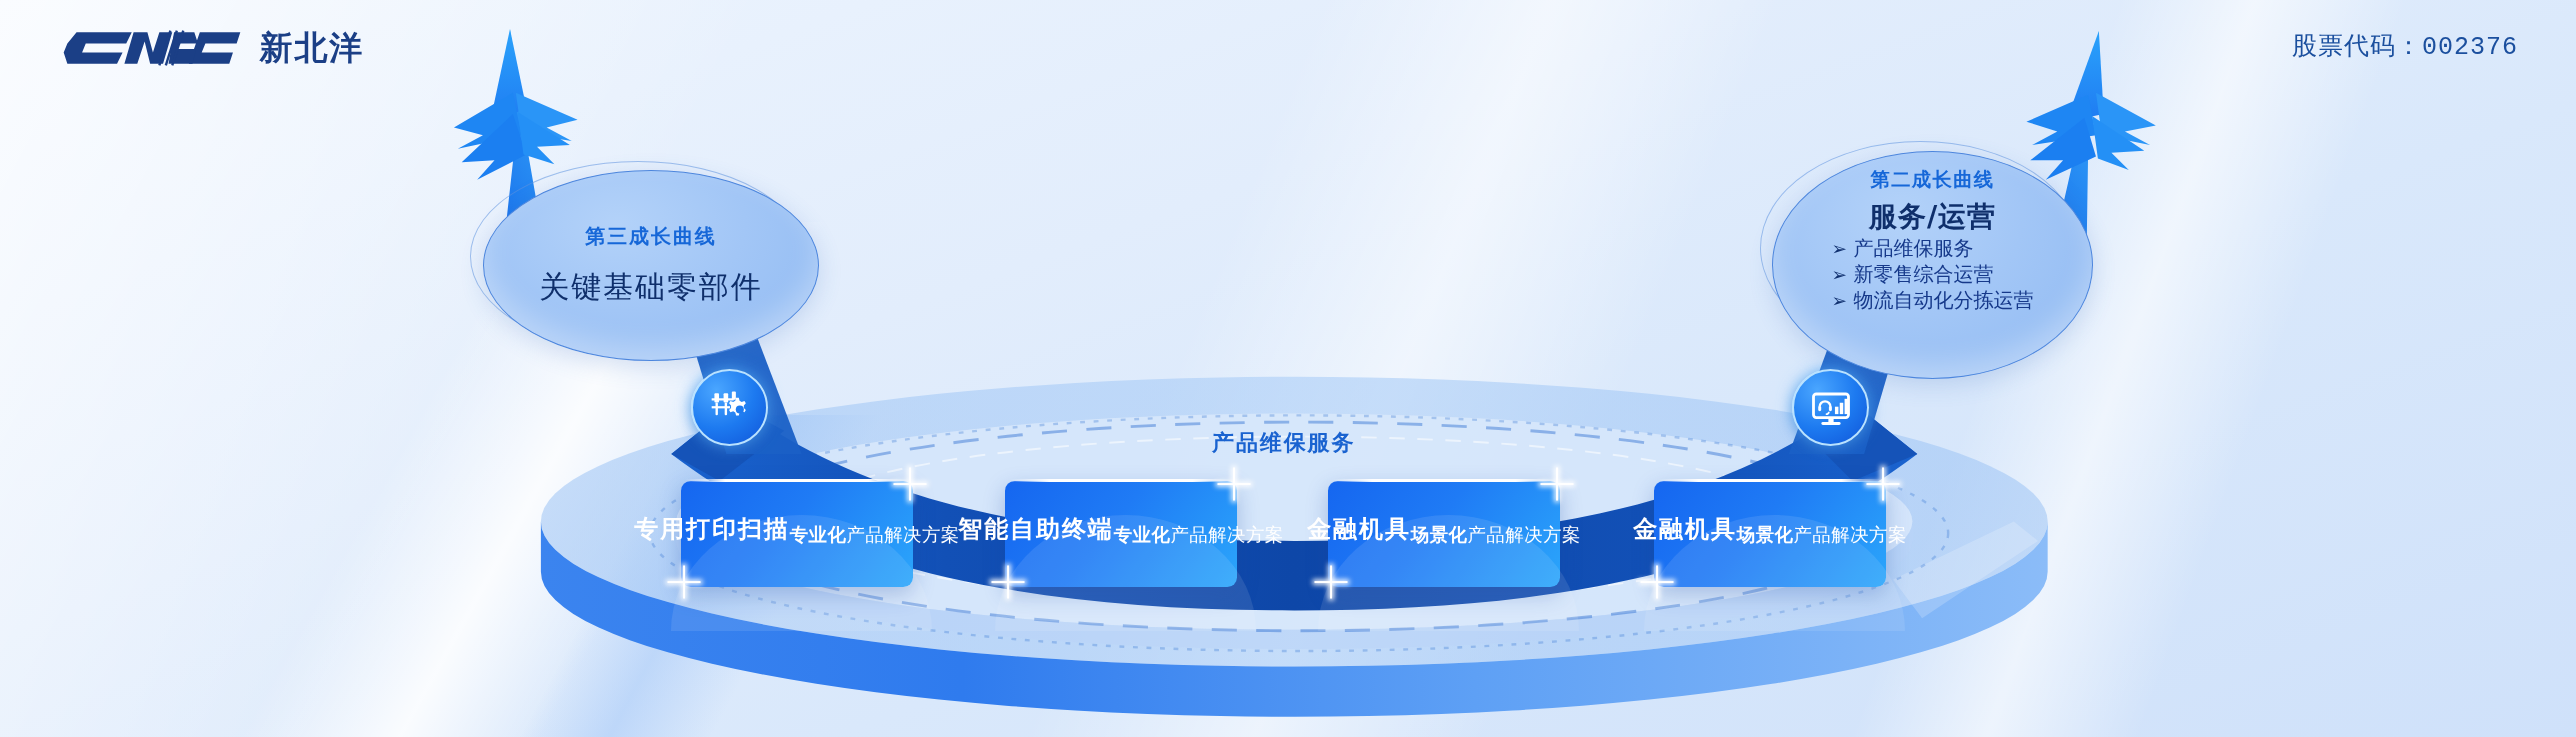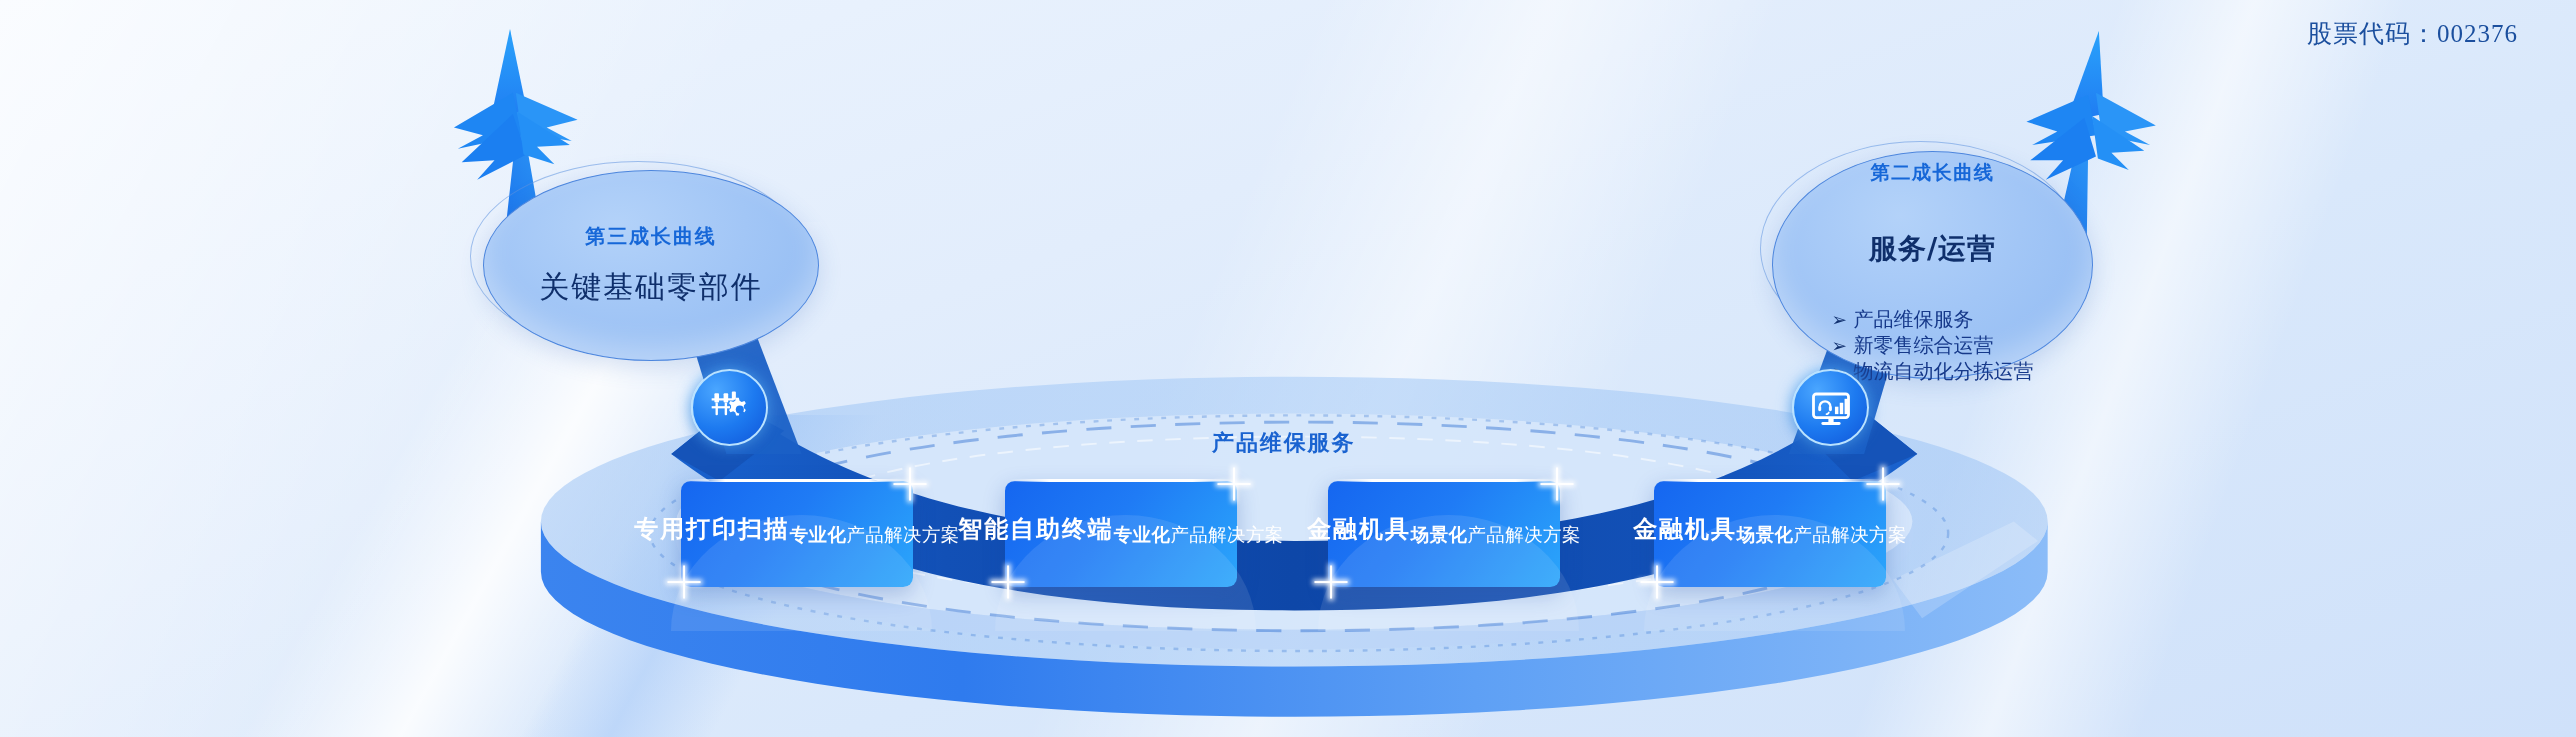--- a/index.html
+++ b/index.html
@@ -26,38 +26,38 @@
   .streak-c{left:116px;top:415px;width:1062px;height:406px;
     background:linear-gradient(118deg,rgba(180,210,250,0) 45%,rgba(165,200,248,.55) 52%,rgba(180,210,250,0) 60%);}
 
   #svgmain{position:absolute;left:0;top:0;width:2576px;height:738px;}
 
   
   .logo{position:absolute;left:60px;top:21px;display:flex;align-items:center;gap:15.5px;}
   .logo-mark{position:relative;width:184px;height:54px;}
   .logo-zh{font-size:33px;font-weight:700;color:#1b3f86;letter-spacing:1.9px;
            font-family:"DejaVu Sans","Liberation Sans",sans-serif;}
-  .stockcode{position:absolute;right:58px;top:17px;font-size:25px;color:#1b4f9e;
-             letter-spacing:1px;font-family:Liberation Serif, serif;}
+  .stockcode{position:absolute;right:58px;top:29px;font-size:25px;color:#1b4f9e;
+             letter-spacing:1px;font-family:Liberation Mono, monospace;}
 
   
   .bubble{position:absolute;border-radius:50%;
     background:radial-gradient(ellipse at 40% 28%, #b3d2f9 0%, #a2c6f6 45%, #8fb9f2 100%);
     border:1.9px solid #4d86dd;
     box-shadow:0 5.8px 23px rgba(60,110,190,.20), inset 0 -13.5px 27px rgba(255,255,255,.32);
     display:flex;flex-direction:column;align-items:center;
     font-family:"DejaVu Sans","Liberation Sans",sans-serif;}
   .bubble-ghost{position:absolute;border-radius:50%;border:1.9px solid #5f93e0;opacity:.55;}
 
   #bubbleL{left:483px;top:170px;width:334px;height:189px;justify-content:center;}
   #bubbleLghost{left:470px;top:161px;width:334px;height:189px;}
   #bubbleL .b-sub{font-size:20px;color:#1667d8;font-weight:700;letter-spacing:1.9px;margin-bottom:17.4px;}
   #bubbleL .b-main{font-size:30px;color:#0f2f6b;font-weight:400;letter-spacing:1.9px;}
 
-  #bubbleR{left:1772px;top:151px;width:319px;height:212px;justify-content:center;padding-top:13.5px;gap:39px;}
+  #bubbleR{left:1772px;top:151px;width:319px;height:212px;justify-content:flex-start;padding-top:13.5px;}
   #bubbleRghost{left:1760px;top:141px;width:319px;height:212px;}
   #bubbleR .b-sub{font-size:19.3px;color:#1667d8;font-weight:700;letter-spacing:1.4px;}
   #bubbleR .b-main{font-size:28px;color:#0f2f6b;font-weight:700;letter-spacing:1px;margin-top:5px;}
   .blist{margin-top:5.8px;display:flex;flex-direction:column;gap:1px;}
   .blist li{list-style:none;font-size:20px;color:#16398a;display:flex;align-items:center;gap:6.8px;line-height:1.25;}
   .blist .arw{color:#10306f;font-size:18.4px;font-weight:700;}
   ul.blist{margin:0;padding:0;}
 
   
   .badge{position:absolute;width:73px;height:73px;border-radius:50%;
@@ -187,20 +187,38 @@
     <g>
       <path d="M 2116 300 L 2150 150 L 2173 32 L 2162 150 L 2160 280 Z" fill="url(#stemGrad)"></path>
       <path d="M 2173 32 L 2139 126 L 2178 118 Z" fill="url(#arrowGrad)"></path>
       <path d="M 2162 98 L 2098 126 L 2130 136 L 2104 150 L 2170 140 Z" fill="#1e86f3"></path>
       <path d="M 2158 122 L 2102 166 L 2136 166 L 2118 186 L 2170 162 Z" fill="#1b7ff1"></path>
       <path d="M 2170 96 L 2232 130 L 2200 136 L 2226 150 L 2176 140 Z" fill="#2a95f7"></path>
       <path d="M 2166 120 L 2220 156 L 2186 158 L 2204 176 L 2172 164 Z" fill="#2490f6"></path>
     </g>
   </svg>
 
+  <div class="logo">
+    <div class="logo-mark">
+      <svg viewBox="0 0 200 58" width="184" height="54" xmlns="http://www.w3.org/2000/svg">
+        <g fill="#1b3f86">
+          <path d="M8 46 L62 46 L68 34 L24 34 L28 24 L72 24 L78 12 L18 12 L8 24 L4 34 Z"></path>
+          <path d="M70 46 L84 46 L92 22 L98 46 L112 46 L122 12 L108 12 L101 34 L95 12 L80 12 Z"></path>
+          <path d="M152 12 L196 12 L192 24 L158 24 L154 34 L188 34 L184 46 L140 46 Z"></path>
+          <path d="M124 12 L146 12 L150 24 L130 24 L128 30 L148 30 L144 46 L118 46 Z"></path>
+        </g>
+        <g stroke="#1b3f86" stroke-width="2.6">
+          <line x1="120" y1="10" x2="108" y2="48"></line>
+          <line x1="127" y1="10" x2="115" y2="48"></line>
+          <line x1="134" y1="10" x2="122" y2="48"></line>
+        </g>
+      </svg>
+    </div>
+    <span class="logo-zh">新北洋</span>
+  </div>
 
   <div class="stockcode">股票代码：002376</div>
 
   <div class="bubble-ghost" id="bubbleLghost"></div>
   <div class="bubble" id="bubbleL">
     <div class="b-sub">第三成长曲线</div>
     <div class="b-main">关键基础零部件</div>
   </div>
 
   <div class="bubble-ghost" id="bubbleRghost"></div>

